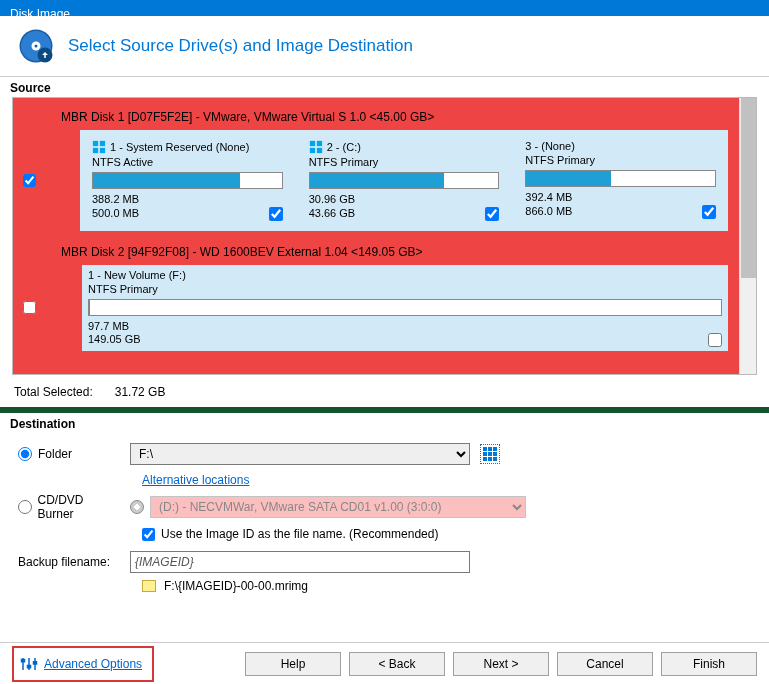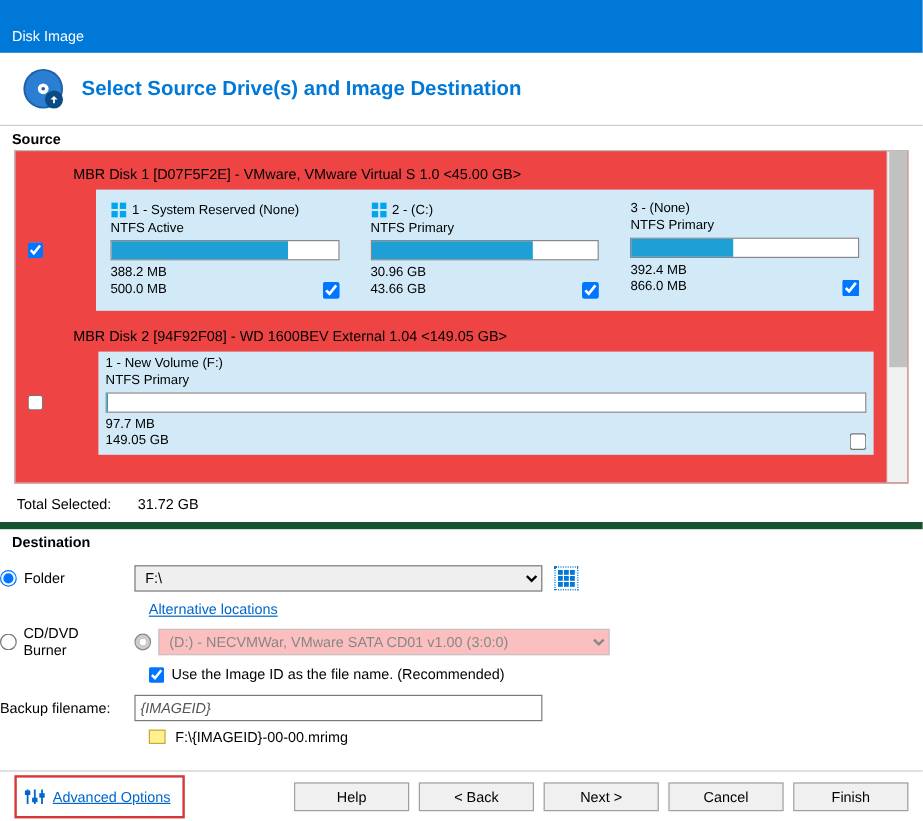--- a/index.html
+++ b/index.html
@@ -1,41 +1,41 @@
 <!DOCTYPE html>
 <html><head>
 <meta charset="utf-8">
 <style>
   * { box-sizing: border-box; margin: 0; padding: 0; }
   body { font-family: "Segoe UI", Tahoma, sans-serif; font-size: 12px; color: #000; background: #fff; width: 769px; height: 684px; overflow: hidden; position: relative; }
-  .titlebar { background: #0078d7; color: #fff; height: 44px; line-height: 28px; padding: 16px 10px; font-size: 12px; }
+  .titlebar { background: #0078d7; color: #fff; height: 16px; line-height: 28px; padding: 0 10px; font-size: 12px; }
   .header { padding: 12px 18px; display: flex; align-items: center; gap: 14px; border-bottom: 1px solid #ccc; }
   .disk-icon { width: 36px; height: 36px; }
-  .header-title { color: #0078d7; font-size: 17px; font-weight: 700; }
+  .header-title { color: #0078d7; font-size: 17px; font-weight: 400; }
   .section-label { font-weight: bold; font-size: 12px; padding: 4px 10px 2px; }
   .source-panel { margin: 0 12px 8px 12px; border: 1px solid #bbb; height: 278px; position: relative; background: #ef4444; padding: 6px 6px; overflow: hidden; }
   .scrollbar { position: absolute; right: 0; top: 0; bottom: 0; width: 17px; background: #f0f0f0; border-left: 1px solid #ddd; }
   .scrollbar-thumb { position: absolute; top: 0; width: 15px; left: 1px; height: 180px; background: #c1c1c1; }
   .disk-block { margin: 4px 22px 12px 4px; }
   .disk-header { display: flex; align-items: center; gap: 10px; padding: 2px 0 6px 0; }
   .disk-title { font-size: 12px; }
   .partitions { display: flex; gap: 14px; margin-left: 32px; background: #d2eaf8; padding: 6px 6px; }
   .partition { flex: 1; background: #d2eaf8; padding: 4px 6px; position: relative; }
   .part-label-row { display: flex; align-items: center; gap: 4px; font-size: 11px; margin-bottom: 2px; }
   .win-flag { display: inline-block; width: 14px; height: 14px; }
   .part-type { font-size: 11px; margin-bottom: 4px; }
   .usage-bar { height: 17px; background: #fff; border: 1px solid #888; margin-bottom: 4px; position: relative; }
   .usage-fill { height: 100%; background: #1e9fd6; }
   .part-footer { display: flex; justify-content: space-between; align-items: flex-end; font-size: 11px; }
   .part-footer .sizes { line-height: 1.25; }
   .part-footer input[type=checkbox] { width: 14px; height: 14px; }
   .disk2-block .disk-header { margin-top: 6px; }
   .partition.full { flex: 1; }
   .total-row { padding: 2px 14px 8px; font-size: 12px; display:flex; gap:22px; border-bottom: 6px solid #14532d; }
-  .dest-section { padding: 4px 10px 8px 0; }
+  .dest-section { padding: 4px 10px 8px 18px; }
   .dest-row { display: flex; align-items: center; gap: 10px; margin: 6px 0; }
   .dest-row .label-col { width: 102px; font-size: 12px; display:flex; align-items:center; gap:6px; }
   input[type=radio] { width: 14px; height: 14px; }
   select, input[type=text] { height: 22px; font-size: 12px; padding: 1px 4px; }
   .folder-select { width: 340px; border: 1px solid #7a7a7a; }
   .browse-btn { width: 20px; height: 20px; border: 1px dotted #0078d7; display: inline-flex; align-items: center; justify-content: center; background: #fff; cursor:pointer; }
   .alt-loc { color: #0066cc; text-decoration: underline; font-size: 12px; margin-left: 124px; display: inline-block; margin-top: 2px; cursor:pointer; }
   .burner-select { width: 376px; border: 1px solid #aaa; background: #fca5a5; color: #555; }
   .filename-input { width: 340px; border: 1px solid #7a7a7a; font-style: italic; color: #555; padding-left:8px; }
   .preview-row { display:flex; align-items:center; gap:8px; padding-left: 124px; margin-top:6px; font-size:12px; }

